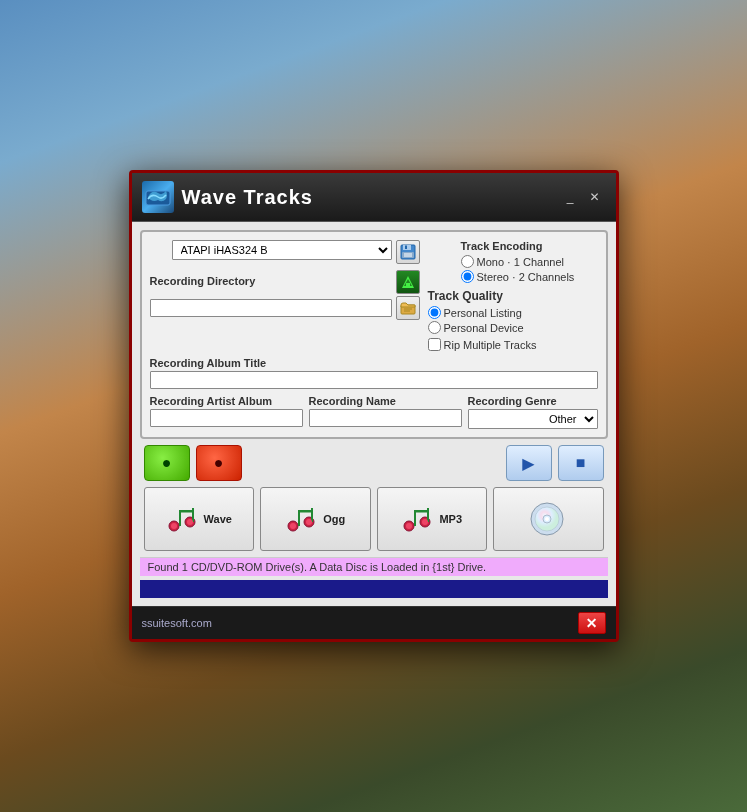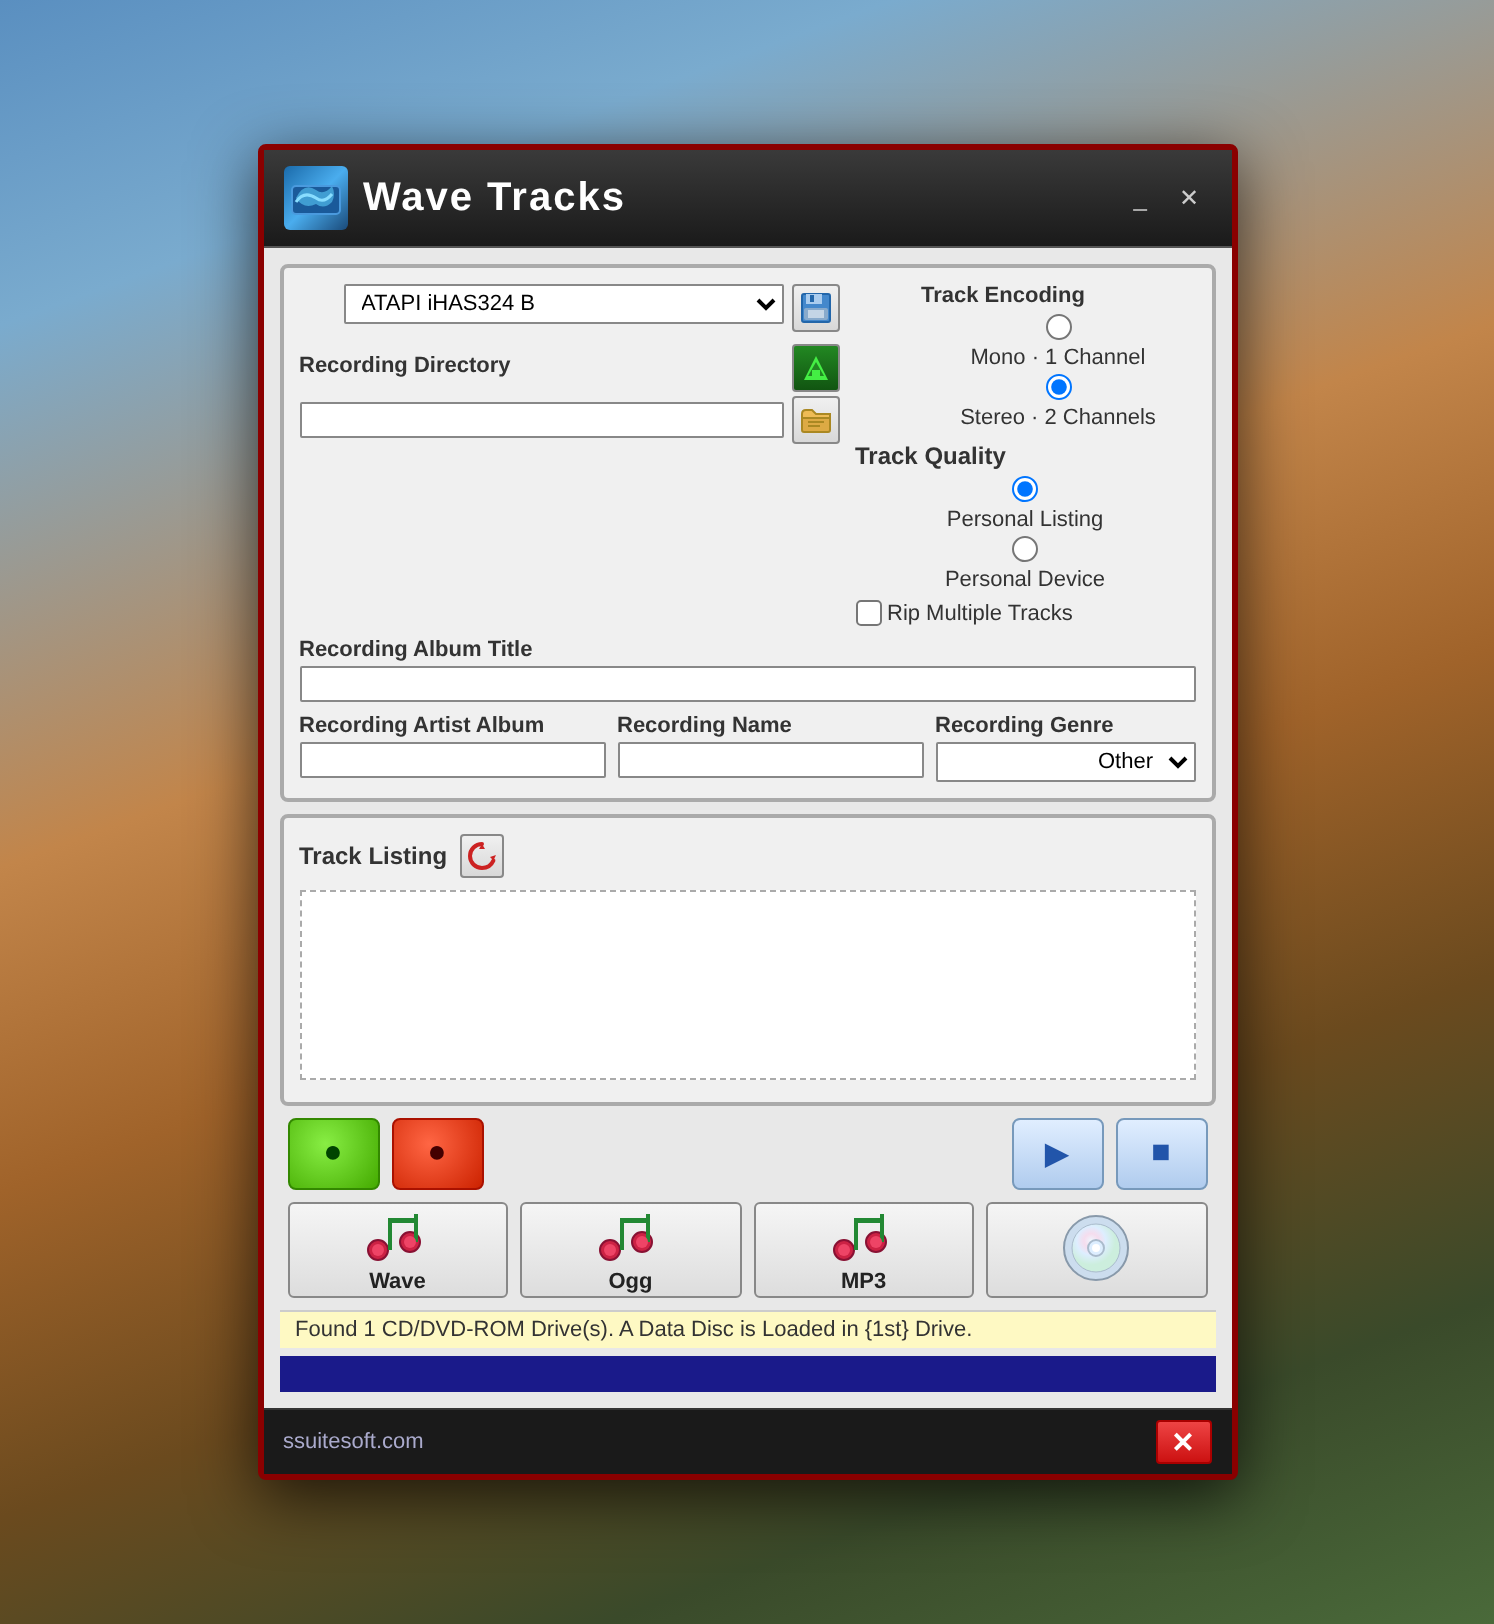--- a/index.html
+++ b/index.html
@@ -164,21 +164,20 @@
       font-weight: bold;
       color: #333;
       margin-bottom: 3px;
     }
 
     .radio-row {
       display: flex;
       align-items: center;
       gap: 3px;
       margin-bottom: 2px;
-      flex-direction: column;
     }
 
     .radio-row input[type="radio"] {
       width: auto;
       margin: 0;
     }
 
     .radio-label {
       font-size: 11px;
       color: #333;
@@ -310,37 +309,37 @@
     
     .format-row {
       display: flex;
       gap: 6px;
       margin-bottom: 6px;
       padding: 0 4px;
     }
 
     .format-btn {
       flex: 1;
-      height: 48px;
+      height: 64px;
       border: 1px solid #888;
       background: linear-gradient(to bottom, #f5f5f5, #ddd);
       cursor: pointer;
       display: flex;
-      flex-direction: column;
+      flex-direction: row;
       align-items: center;
       justify-content: center;
       border-radius: 3px;
       gap: 2px;
       font-size: 11px;
       font-weight: bold;
       color: #222;
     }
 
     .status-bar {
-      background: #fef9c3;
+      background: #f0abfc;
       border-top: 1px solid #ccc;
       padding: 3px 8px;
       font-size: 11px;
       color: #333;
       margin-bottom: 4px;
     }
 
     
     .progress-area {
       background: #1a1a8a;
@@ -517,33 +516,20 @@
                 <option>Jazz</option>
                 <option>Classical</option>
                 <option>Electronic</option>
               </select>
             </div>
           </div>
         </div>
 
       </div>
 
-      <div class="track-panel">
-        <div class="track-panel-header">
-          <span class="track-panel-title">Track Listing</span>
-          <div class="refresh-icon">
-            <svg width="18" height="18" viewBox="0 0 18 18">
-              <path d="M9 3 C5.7 3 3 5.7 3 9 C3 12.3 5.7 15 9 15 C11.5 15 13.7 13.5 14.7 11.3" fill="none" stroke="#cc2222" stroke-width="2" stroke-linecap="round"></path>
-              <path d="M14.7 11.3 L16 8.5 L13 9.5Z" fill="#cc2222"></path>
-              <path d="M9 3 L10.5 5.5 L7.5 5.5Z" fill="#cc2222"></path>
-            </svg>
-          </div>
-        </div>
-        <textarea class="track-list-area" style=""></textarea>
-      </div>
 
       <div class="controls-row">
         <div class="left-controls">
           <button class="round-btn btn-green">
             <span style="color:#004400; font-size:16px;">●</span>
           </button>
           <button class="round-btn btn-red">
             <span style="color:#440000; font-size:16px;">●</span>
           </button>
         </div>

